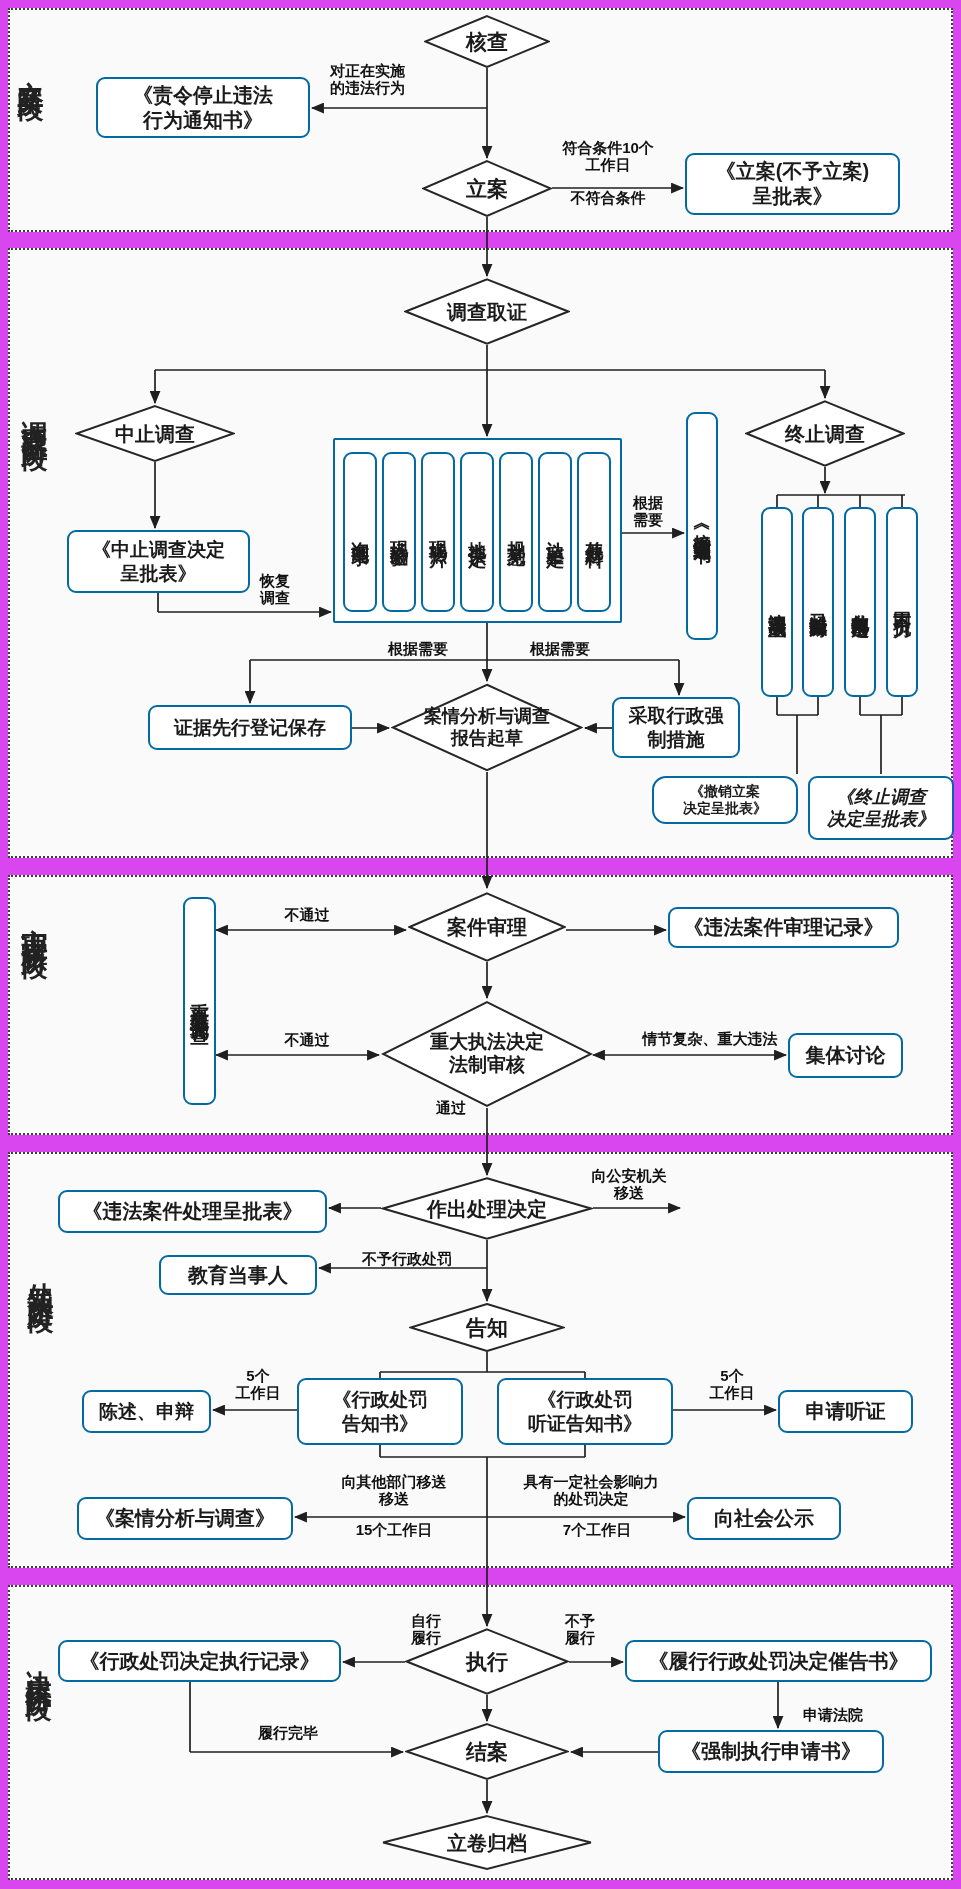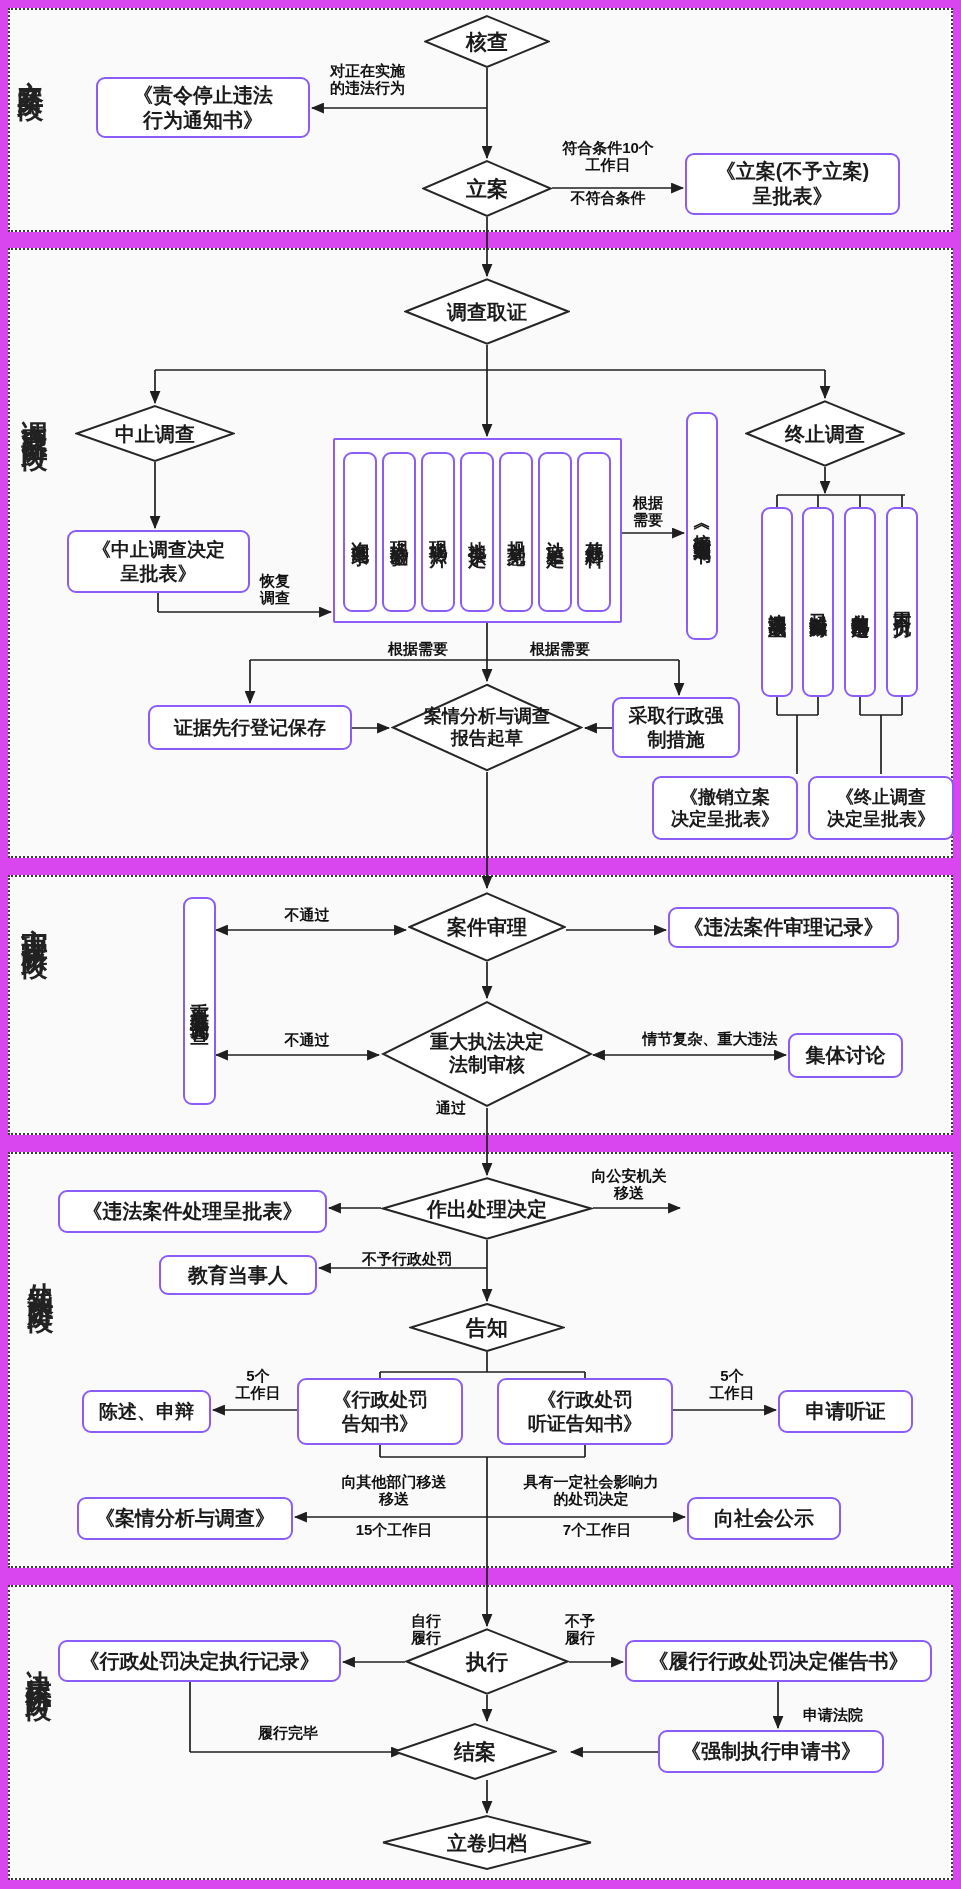--- a/index.html
+++ b/index.html
@@ -5,21 +5,21 @@
   html,body{margin:0;padding:0;}
   body{background:#e2e2e2;}
   .page{position:relative;width:961px;height:1889px;background:#d946ef;overflow:hidden;
         font-family:"Liberation Sans","DejaVu Sans",sans-serif;color:#1b1b1b;}
   .stage{position:absolute;left:8px;width:945px;border:2.5px dotted #3c3c3c;
          background:#fafafa;box-sizing:border-box;z-index:0;}
   .stage-label{position:absolute;writing-mode:vertical-lr;text-orientation:upright;
          font-size:26px;font-weight:bold;letter-spacing:5px;z-index:3;color:#222;}
   .wires{position:absolute;left:0;top:0;width:961px;height:1889px;z-index:1;}
   .wires line{stroke:#1f1f1f;stroke-width:1.7;}
-  .node{position:absolute;box-sizing:border-box;background:#fff;border:2px solid #8b5cf6;
+  .node{position:absolute;box-sizing:border-box;background:#fff;border:2px solid #0369a1;
         border-radius:9px;display:flex;align-items:center;justify-content:center;
         text-align:center;font-weight:bold;z-index:2;white-space:pre-line;
         font-size:20px;line-height:1.25;}
   .node.sq{border-radius:2px;}
   .vtext{writing-mode:vertical-lr;text-orientation:upright;letter-spacing:3px;}
   .diamond{position:absolute;z-index:2;display:flex;align-items:center;justify-content:center;
         text-align:center;font-weight:bold;white-space:pre-line;font-size:20px;line-height:1.2;}
   .diamond svg{position:absolute;left:0;top:0;width:100%;height:100%;}
   .diamond polygon{fill:#fff;stroke:#262626;stroke-width:2;vector-effect:non-scaling-stroke;}
   .diamond span{position:relative;z-index:1;}
@@ -166,23 +166,23 @@
     <svg viewBox="0 0 100 50" preserveAspectRatio="none">
         <polygon points="50,1 99,25 50,49 1,25"></polygon>
       </svg>
     <span>终止调查</span>
   </div>
   <div class="node vtext" style="left:761px;top:507px;width:32px;height:190px;font-size:18px;letter-spacing:1px;">违法事实不成立</div>
   <div class="node vtext" style="left:802px;top:507px;width:32px;height:190px;font-size:18px;letter-spacing:1px;">已超过追诉时效</div>
   <div class="node vtext" style="left:844px;top:507px;width:32px;height:190px;font-size:18px;letter-spacing:1px;">向其他部门移送</div>
   <div class="node vtext" style="left:886px;top:507px;width:32px;height:190px;font-size:18px;letter-spacing:2px;">因不可抗力</div>
 
-  <div class="node" style="left:652px;top:776px;width:146px;height:64px;font-size:18px;">《撤销立案
+  <div class="node" style="left:652px;top:776px;width:146px;height:48px;font-size:14px;border-radius:14px;">《撤销立案
 决定呈批表》</div>
-  <div class="node" style="left:808px;top:776px;width:146px;height:64px;font-size:18px;">《终止调查
+  <div class="node" style="left:808px;top:776px;width:146px;height:64px;font-size:18px;font-style:italic;">《终止调查
 决定呈批表》</div>
 
   <div class="node" style="left:148px;top:705px;width:204px;height:45px;font-size:19px;">证据先行登记保存</div>
   <div class="diamond" style="left:391px;top:683px;width:192px;height:89px;font-size:18px;">
     <svg viewBox="0 0 100 50" preserveAspectRatio="none">
         <polygon points="50,1 99,25 50,49 1,25"></polygon>
       </svg>
     <span>案情分析与调查
 报告起草</span>
   </div>
@@ -231,21 +231,21 @@
 
   <div class="diamond" style="left:405px;top:1628px;width:164px;height:67px;font-size:21px;">
     <svg viewBox="0 0 100 50" preserveAspectRatio="none">
         <polygon points="50,1 99,25 50,49 1,25"></polygon>
       </svg>
     <span>执行</span>
   </div>
   <div class="node" style="left:58px;top:1640px;width:283px;height:42px;">《行政处罚决定执行记录》</div>
   <div class="node" style="left:625px;top:1640px;width:307px;height:42px;">《履行行政处罚决定催告书》</div>
   <div class="node" style="left:658px;top:1730px;width:226px;height:43px;">《强制执行申请书》</div>
-  <div class="diamond" style="left:393px;top:1723px;width:164px;height:57px;font-size:21px;">
+  <div class="diamond" style="left:405px;top:1723px;width:164px;height:57px;font-size:21px;">
     <svg viewBox="0 0 100 50" preserveAspectRatio="none">
         <polygon points="50,1 99,25 50,49 1,25"></polygon>
       </svg>
     <span>结案</span>
   </div>
   <div class="diamond" style="left:381px;top:1815px;width:212px;height:55px;">
     <svg viewBox="0 0 100 50" preserveAspectRatio="none">
         <polygon points="50,1 99,25 50,49 1,25"></polygon>
       </svg>
     <span>立卷归档</span>

